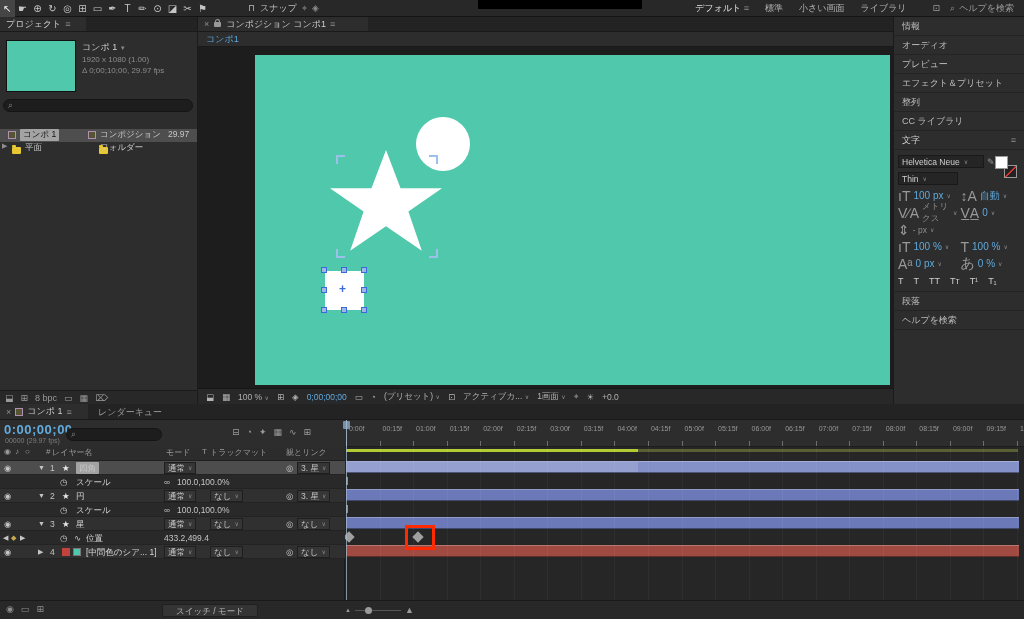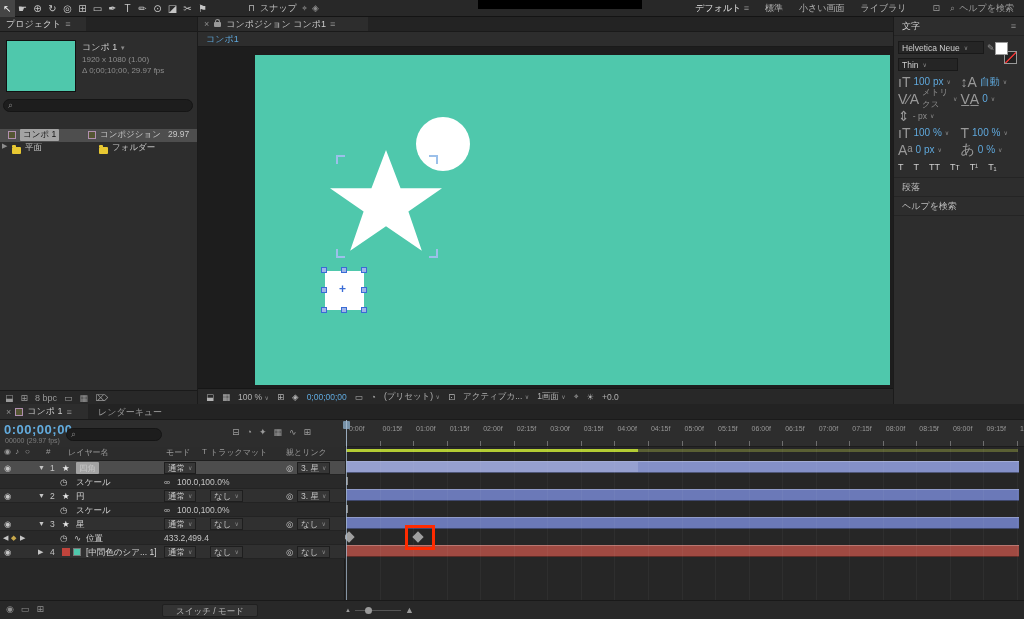--- a/index.html
+++ b/index.html
@@ -182,21 +182,21 @@
       <span class="abs chip" style="left:20px;top:0;">コンポ 1</span>
       <span class="abs compicon" style="left:88px;top:2px;"></span>
       <span class="abs" style="left:100px;">コンポジション</span>
       <span class="abs" style="left:168px;">29.97</span>
     </div>
     <div class="prow" style="top:125px;">
       <span class="abs dim" style="left:2px;font-size:7px;">▶</span>
       <span class="abs folder" style="left:12px;top:3px;"></span>
       <span class="abs" style="left:25px;">平面</span>
       <span class="abs folder" style="left:88px;top:3px;"></span>
-      <span class="abs" style="left:112px;">フォルダー</span>
+      <span class="abs" style="left:100px;">フォルダー</span>
     </div>
     <div class="proj-bottom">
       <span>⬓</span>
       <span>⊞</span>
       <span>8 bpc</span>
       <span>▭</span>
       <span>▦</span>
       <span>⌦</span>
     </div>
   </div>
@@ -259,20 +259,28 @@
         <span>1画面</span>
         <span class="caret">∨</span>
       </span>
       <span>⌖</span>
       <span>☀</span>
       <span>+0.0</span>
     </div>
   </div>
 
   <div class="rightbar">
+    <div>
+        <div class="rp-item">情報</div>
+        <div class="rp-item">オーディオ</div>
+        <div class="rp-item">プレビュー</div>
+        <div class="rp-item">エフェクト＆プリセット</div>
+        <div class="rp-item">整列</div>
+        <div class="rp-item">CC ライブラリ</div>
+      </div>
     <div class="rp-head">
       <span>文字</span>
       <span class="menu-ic">≡</span>
     </div>
     <div class="char-content">
       <div class="swatches">
         <span class="sw back"></span>
         <span class="sw front"></span>
       </div>
       <div class="crow">
@@ -431,21 +439,21 @@
         <span class="rtick" style="left: 672px;"></span>
       </div>
     <div class="ph-handle"></div>
     <div class="ph-ruler"></div>
 
     <div class="colhead">
       <span class="abs" style="left:4px;">◉</span>
       <span class="abs" style="left:15px;">♪</span>
       <span class="abs" style="left:25px;">○</span>
       <span class="abs" style="left:46px;">#</span>
-      <span class="abs" style="left:68px;">レイヤー名</span>
+      <span class="abs" style="left:52px;">レイヤー名</span>
       <span class="abs" style="left:166px;">モード</span>
       <span class="abs" style="left:202px;">T</span>
       <span class="abs" style="left:210px;">トラックマット</span>
       <span class="abs" style="left:286px;">親とリンク</span>
     </div>
     <div class="leftfill"></div>
 
     <div class="lrow sel" style="top:57px;">
       <span class="cell" style="left:4px;">◉</span>
       <span class="cell dim" style="left:38px;font-size:7px;">▼</span>

